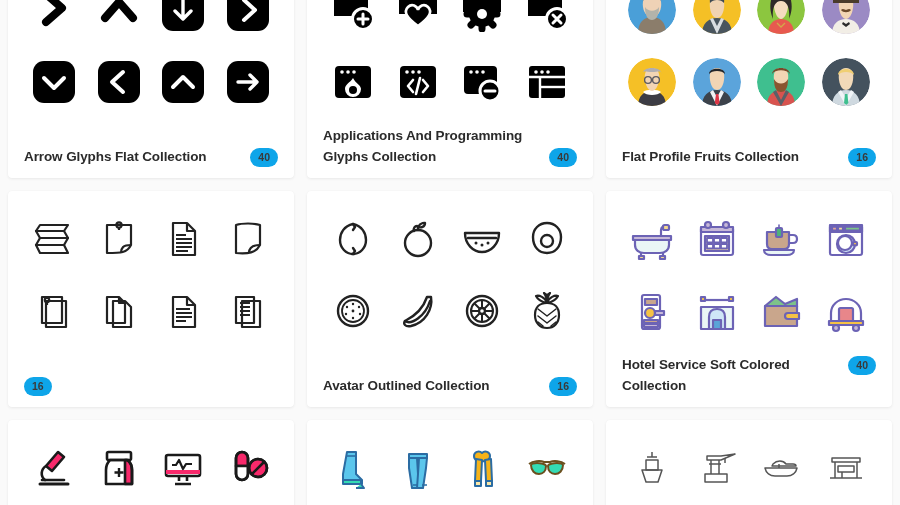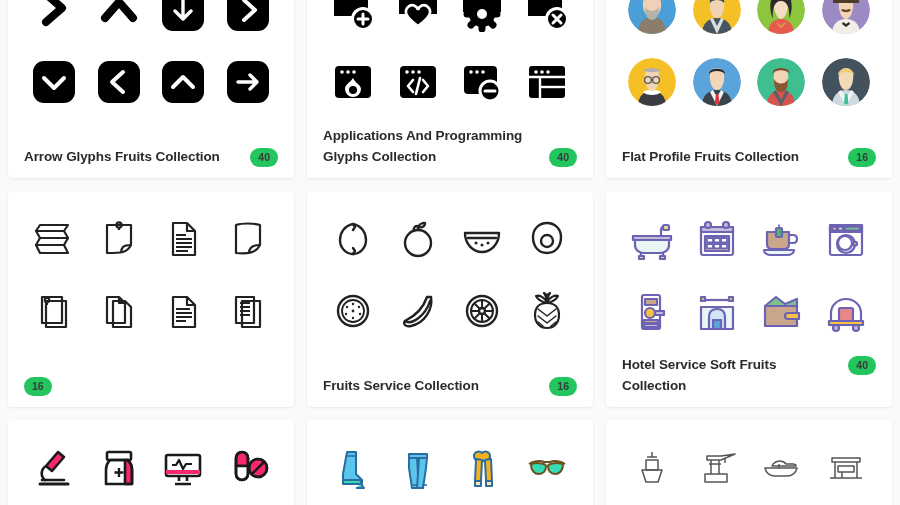--- a/index.html
+++ b/index.html
@@ -55,21 +55,21 @@
   .card-title {
     font-size:13.5px;
     font-weight:bold;
     color:#2b2b2b;
     letter-spacing:-0.1px;
     line-height:1.55;
     max-width:215px;
   }
   .count-badge {
     flex:0 0 auto;
-    background:#22c55e;
+    background:#0ea5e9;
     color:#3a3a3a;
     font-size:10.5px;
     font-weight:bold;
     border-radius:10px;
     padding:3px 8px 4px 8px;
     min-width:26px;
     text-align:center;
     align-self:flex-end;
     margin-bottom:1px;
   }
@@ -125,21 +125,21 @@
           </svg>
       </div>
       <div class="cell">
         <svg width="46" height="46" viewBox="0 0 46 46">
             <rect x="2" y="2" width="42" height="42" rx="11" fill="#000"></rect>
             <path d="M13 23 H32 M25 16 L32 23 L25 30" fill="none" stroke="#fff" stroke-width="3.4" stroke-linecap="round" stroke-linejoin="round"></path>
           </svg>
       </div>
     </div>
     <div class="card-footer single">
-      <div class="card-title">Arrow Glyphs Fruits Collection</div>
+      <div class="card-title">Arrow Glyphs Flat Collection</div>
       <div class="count-badge">40</div>
     </div>
   </div>
 
   <div class="card">
     <div class="icon-grid">
       <div class="cell">
         <svg width="46" height="44" viewBox="0 0 46 44">
             <path d="M4 6 h34 v22 h-34 z" fill="#000"></path>
             <circle cx="33" cy="31" r="10.5" fill="#000" stroke="#fff" stroke-width="3"></circle>
@@ -474,21 +474,21 @@
         <svg width="44" height="44" viewBox="0 0 44 44" fill="none" stroke="#222" stroke-width="2.2" stroke-linejoin="round" stroke-linecap="round">
             <path d="M22 14 c-8 0 -12 5 -12 12 c0 8 5 13 12 13 c7 0 12 -5 12 -13 c0 -7 -4 -12 -12 -12 z"></path>
             <path d="M22 14 c-2 -6 -8 -8 -11 -7 c2 4 6 6 11 7 z M22 14 c2 -6 8 -8 11 -7 c-2 4 -6 6 -11 7 z M22 14 c0 -6 -3 -10 -3 -10 c3 1 4 5 3 10 z M22 14 c0 -6 3 -10 3 -10 c-3 1 -4 5 -3 10 z"></path>
             <g stroke-width="1.5">
               <path d="M13 20 L22 27 L31 20 M13 27 L22 34 L31 27 M13 33 L18 37 M26 37 L31 33"></path>
             </g>
           </svg>
       </div>
     </div>
     <div class="card-footer single">
-      <div class="card-title">Fruits Service Collection</div>
+      <div class="card-title">Avatar Outlined Collection</div>
       <div class="count-badge">16</div>
     </div>
   </div>
 
   <div class="card">
     <div class="icon-grid">
       <div class="cell">
         <svg width="46" height="44" viewBox="0 0 46 44" stroke="#6c63b5" stroke-width="2.2" stroke-linejoin="round" stroke-linecap="round">
             <path d="M6 22 h34 v6 c0 5 -4 8 -9 8 h-16 c-5 0 -9 -3 -9 -8 z" fill="#eaf6f6"></path>
             <path d="M4 19 h38 v4 h-38 z" fill="#c7b9d8"></path>
@@ -568,21 +568,21 @@
         <svg width="46" height="44" viewBox="0 0 46 44" stroke="#6c63b5" stroke-width="2.2" stroke-linejoin="round">
             <path d="M8 32 v-8 c0 -8 7 -14 15 -14 c8 0 15 6 15 14 v8 z" fill="#fff"></path>
             <rect x="16" y="19" width="14" height="14" rx="1.5" fill="#e8868a"></rect>
             <path d="M6 32 h34 v4 h-34 z" fill="#f5c245"></path>
             <circle cx="13" cy="39" r="3" fill="#c7b9d8"></circle>
             <circle cx="33" cy="39" r="3" fill="#c7b9d8"></circle>
           </svg>
       </div>
     </div>
     <div class="card-footer single">
-      <div class="card-title">Hotel Service Soft Fruits Collection</div>
+      <div class="card-title">Hotel Service Soft Colored Collection</div>
       <div class="count-badge">40</div>
     </div>
   </div>
 
   <div class="card">
     <div class="icon-grid">
       <div class="cell">
         <svg width="44" height="44" viewBox="0 0 44 44" fill="none" stroke="#1a1a1a" stroke-width="2.6" stroke-linejoin="round" stroke-linecap="round">
             <path d="M26 6 l6 5 l-12 14 l-6 -5 z" fill="#f8296b" stroke="#1a1a1a"></path>
             <path d="M14 20 c-5 3 -6 10 -1 14"></path>

